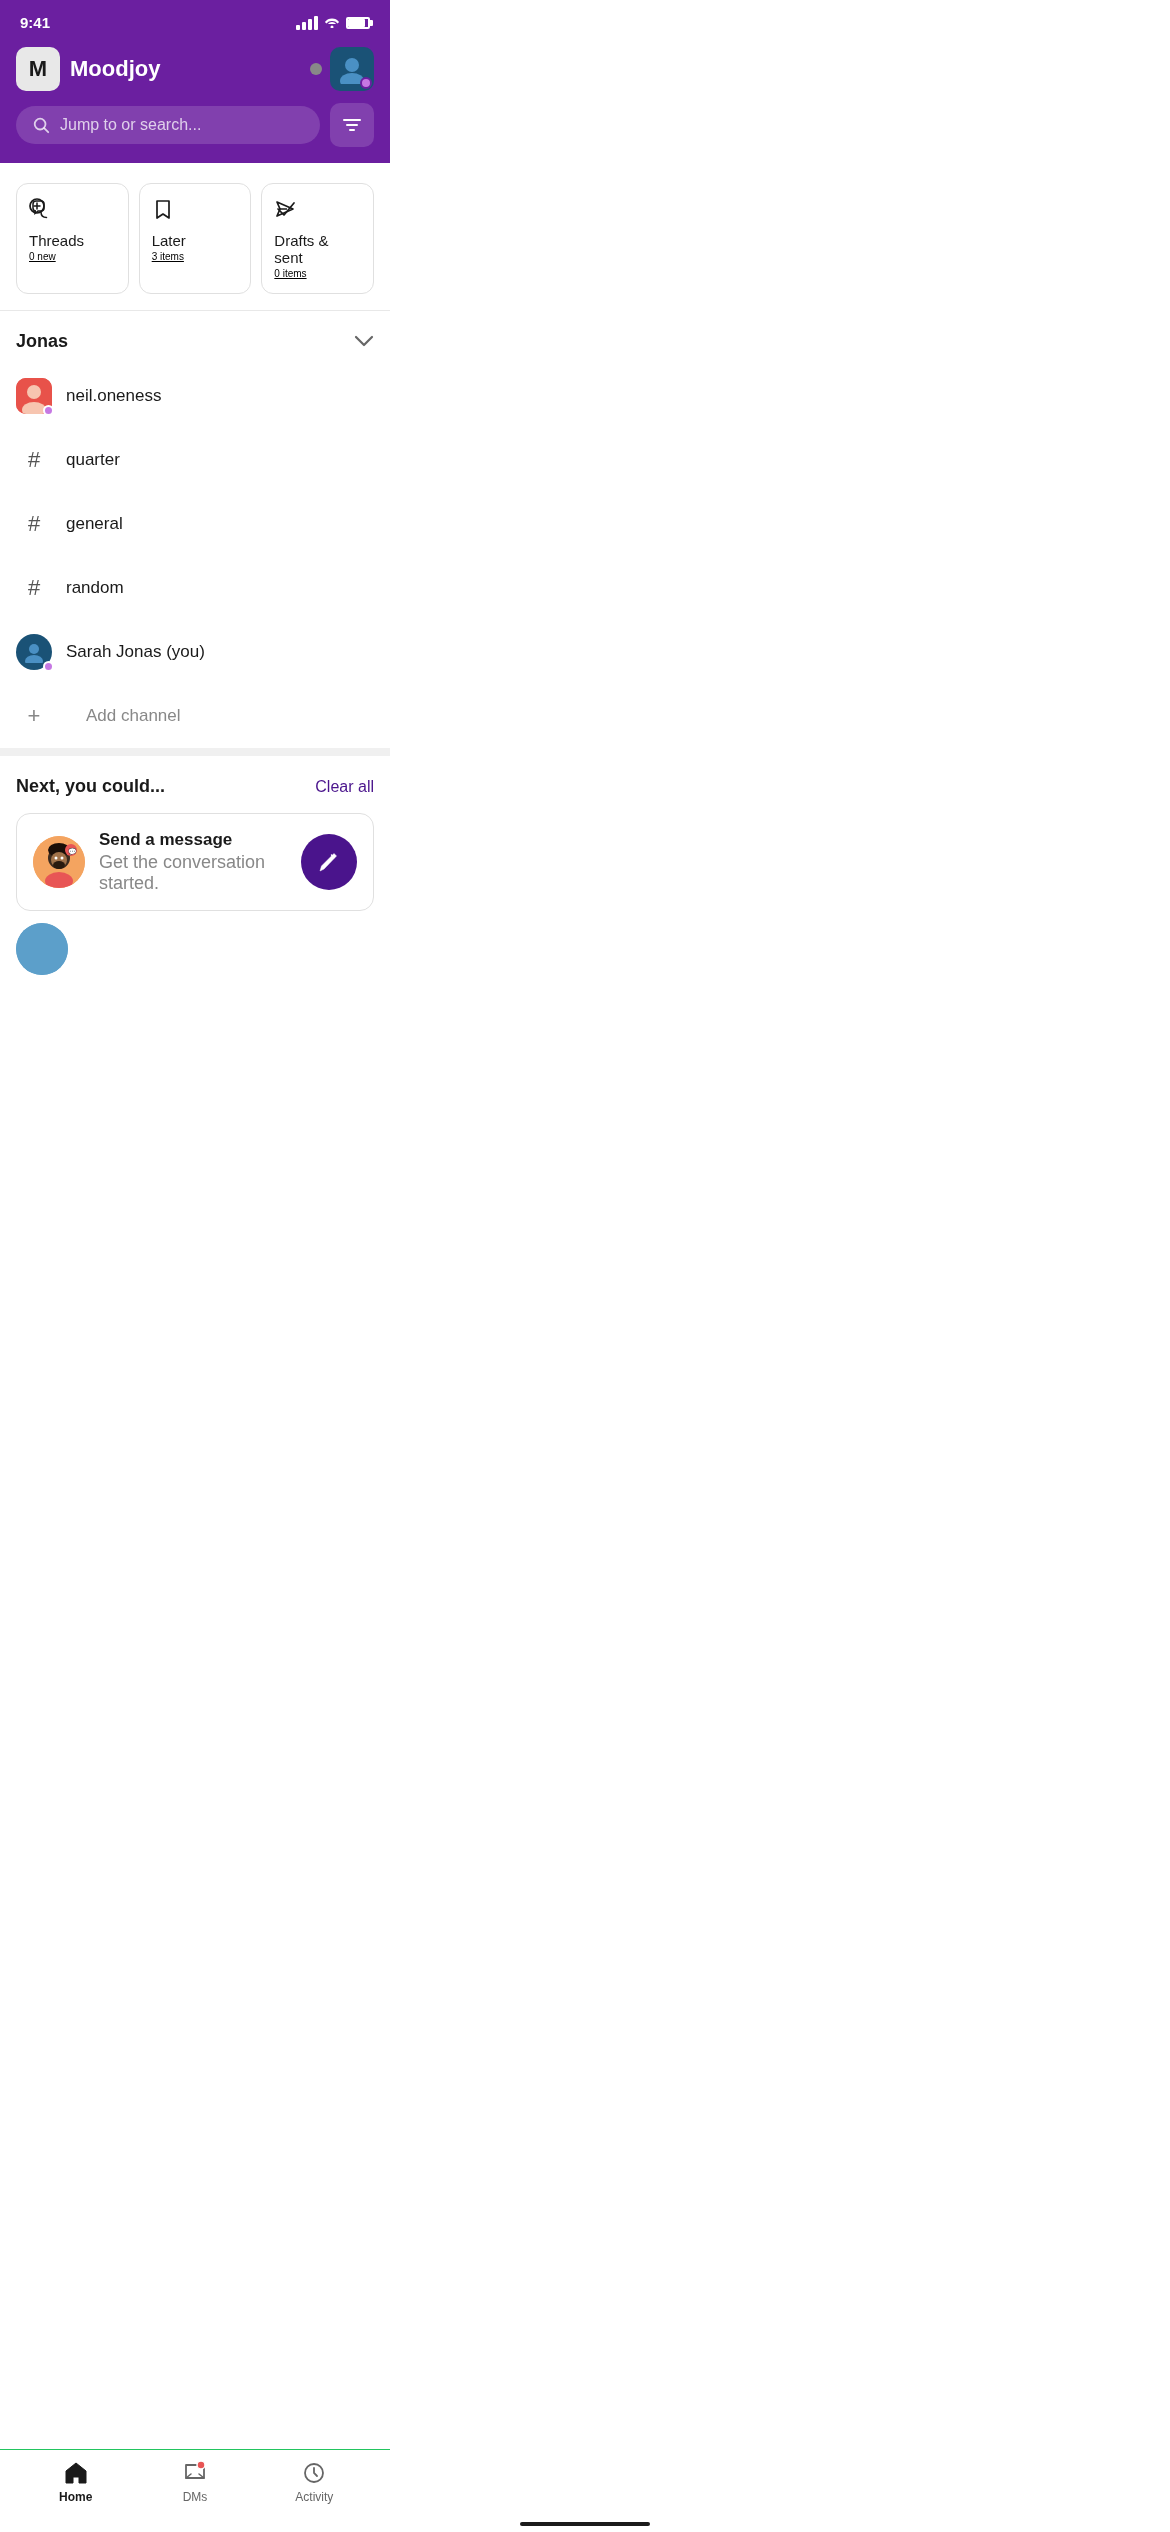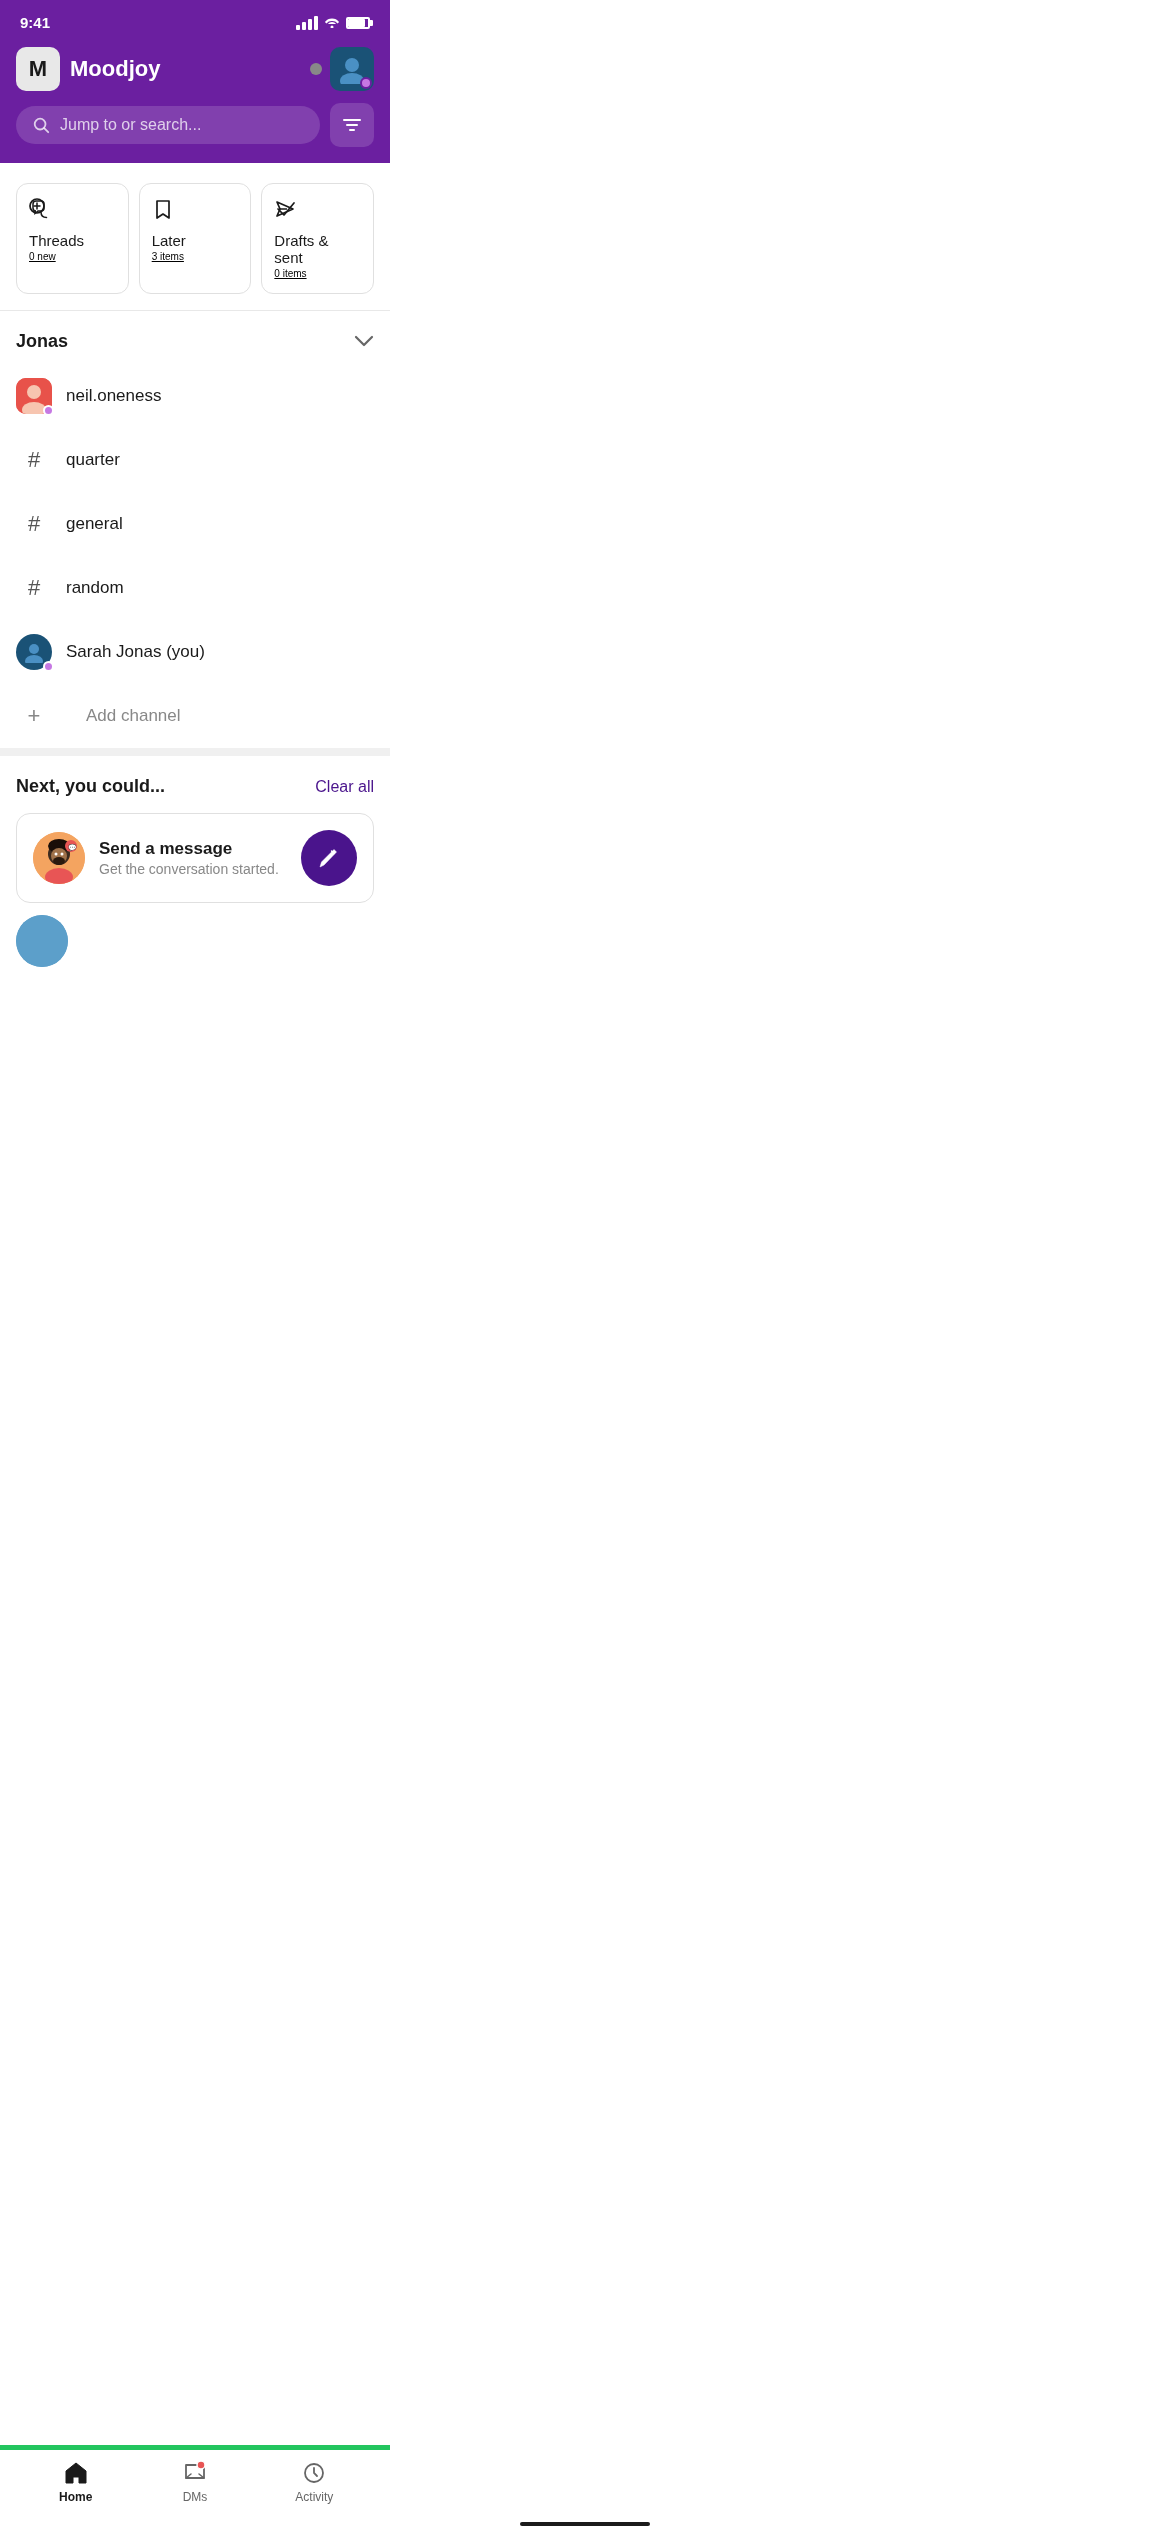--- a/index.html
+++ b/index.html
@@ -323,21 +323,21 @@
     .suggestion-avatar {
       width: 52px; height: 52px;
       border-radius: 50%;
       flex-shrink: 0;
       overflow: hidden;
       background: #f4a460;
     }
     .suggestion-avatar svg { width: 52px; height: 52px; }
     .suggestion-text { flex: 1; }
     .suggestion-title { font-size: 17px; font-weight: 700; color: #1a1a1a; }
-    .suggestion-sub { font-size: 14px; color: #888; margin-top: 2px; }
+    .suggestion-sub { font-size: 18px; color: #888; margin-top: 2px; }
 
     .compose-fab {
       width: 56px; height: 56px;
       background: #4a148c;
       border-radius: 50%;
       display: flex;
       align-items: center;
       justify-content: center;
       flex-shrink: 0;
       cursor: pointer;
@@ -358,21 +358,21 @@
       flex-shrink: 0;
       overflow: hidden;
     }
 
     
     .bottom-nav {
       position: fixed;
       bottom: 0;
       width: 390px;
       background: #fff;
-      border-top: 5px solid #22c55e;
+      border-top: 1px solid #22c55e;
       display: flex;
       padding: 10px 16px 20px;
     }
     .nav-item {
       flex: 1;
       display: flex;
       flex-direction: column;
       align-items: center;
       gap: 4px;
       cursor: pointer;

